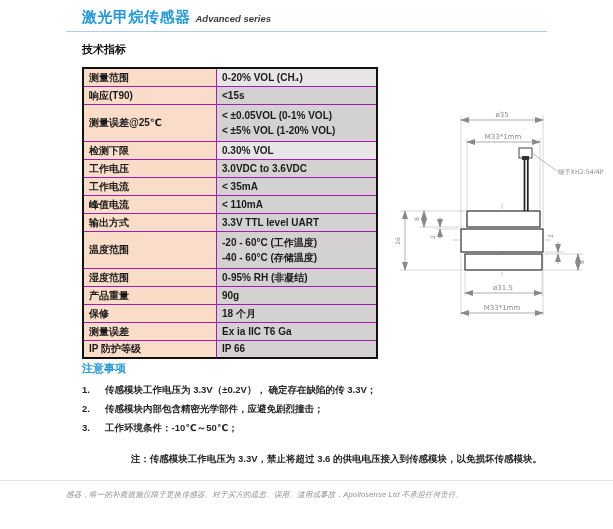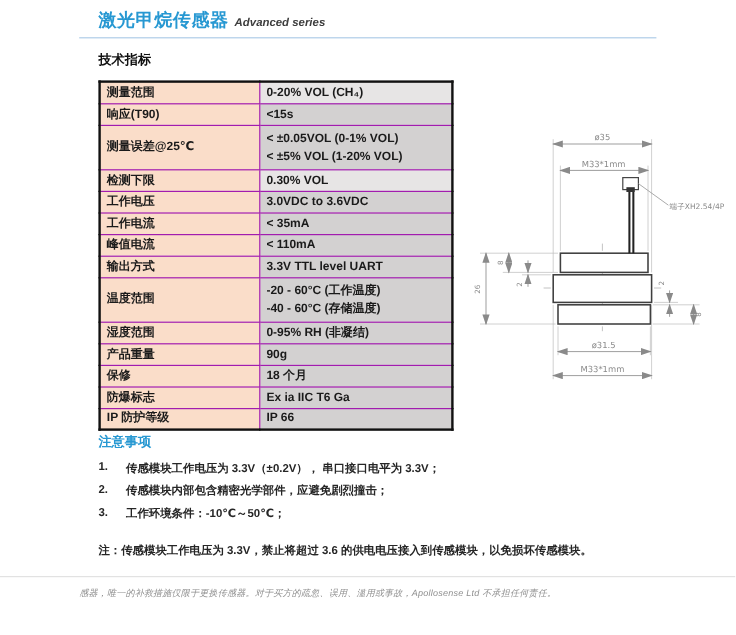--- a/index.html
+++ b/index.html
@@ -29,21 +29,21 @@
 
   
   .drawing{position:absolute;left:395px;top:103px;width:218px;height:250px;}
   .drawing text{font-family:"DejaVu Sans",sans-serif;fill:#8a8a8a;}
 
   
   .notes{position:absolute;left:82px;top:384px;width:460px;font-size:9.5px;
          font-weight:600;color:#262626;}
   .note-item{display:flex;margin-bottom:6px;}
   .note-item .num{width:23px;flex:none;}
-  .note-warning{margin-top:18px;}
+  .note-warning{margin-top:18px;text-align:right;}
 
   
   .foot-rule{position:absolute;left:0;top:480px;width:613px;height:1px;background:#e2e2e2;}
   .footer{position:absolute;left:66px;top:486px;width:484px;font-size:7.5px;
           font-style:italic;color:#8f8f8f;letter-spacing:.2px;line-height:17px;}
 </style>
 </head>
 <body>
 
 <div class="page">
@@ -101,21 +101,21 @@
       </tr>
       <tr>
         <td class="lbl">产品重量</td>
         <td class="val shade-dark">90g</td>
       </tr>
       <tr>
         <td class="lbl">保修</td>
         <td class="val shade-dark">18 个月</td>
       </tr>
       <tr>
-        <td class="lbl">防爆标志</td>
+        <td class="lbl">测量误差</td>
         <td class="val shade-dark">Ex ia IIC T6 Ga</td>
       </tr>
       <tr>
         <td class="lbl">IP 防护等级</td>
         <td class="val shade-dark">IP 66</td>
       </tr>
     </tbody>
   </table>
 
   <svg class="drawing" viewBox="0 0 218 250">
@@ -188,21 +188,21 @@
     <text font-size="6" text-anchor="middle" transform="rotate(-90 158 133)" x="158" y="133">2</text>
     <text font-size="6" text-anchor="middle" transform="rotate(-90 189 159)" x="189" y="159">8</text>
     <text x="108" y="187" font-size="7" text-anchor="middle">ø31.5</text>
     <text x="107" y="207" font-size="7" text-anchor="middle">M33*1mm</text>
   </svg>
 
   <div class="sec-h sec-notes">注意事项</div>
   <div class="notes">
     <div class="note-item">
       <span class="num">1.</span>
-      <span>传感模块工作电压为 3.3V（±0.2V）， 串口接口电平为 3.3V；</span>
+      <span>传感模块工作电压为 3.3V（±0.2V）， 确定存在缺陷的传 3.3V；</span>
     </div>
     <div class="note-item">
       <span class="num">2.</span>
       <span>传感模块内部包含精密光学部件，应避免剧烈撞击；</span>
     </div>
     <div class="note-item">
       <span class="num">3.</span>
       <span>工作环境条件：-10℃～50℃；</span>
     </div>
     <div class="note-warning">注：传感模块工作电压为 3.3V，禁止将超过 3.6 的供电电压接入到传感模块，以免损坏传感模块。</div>

